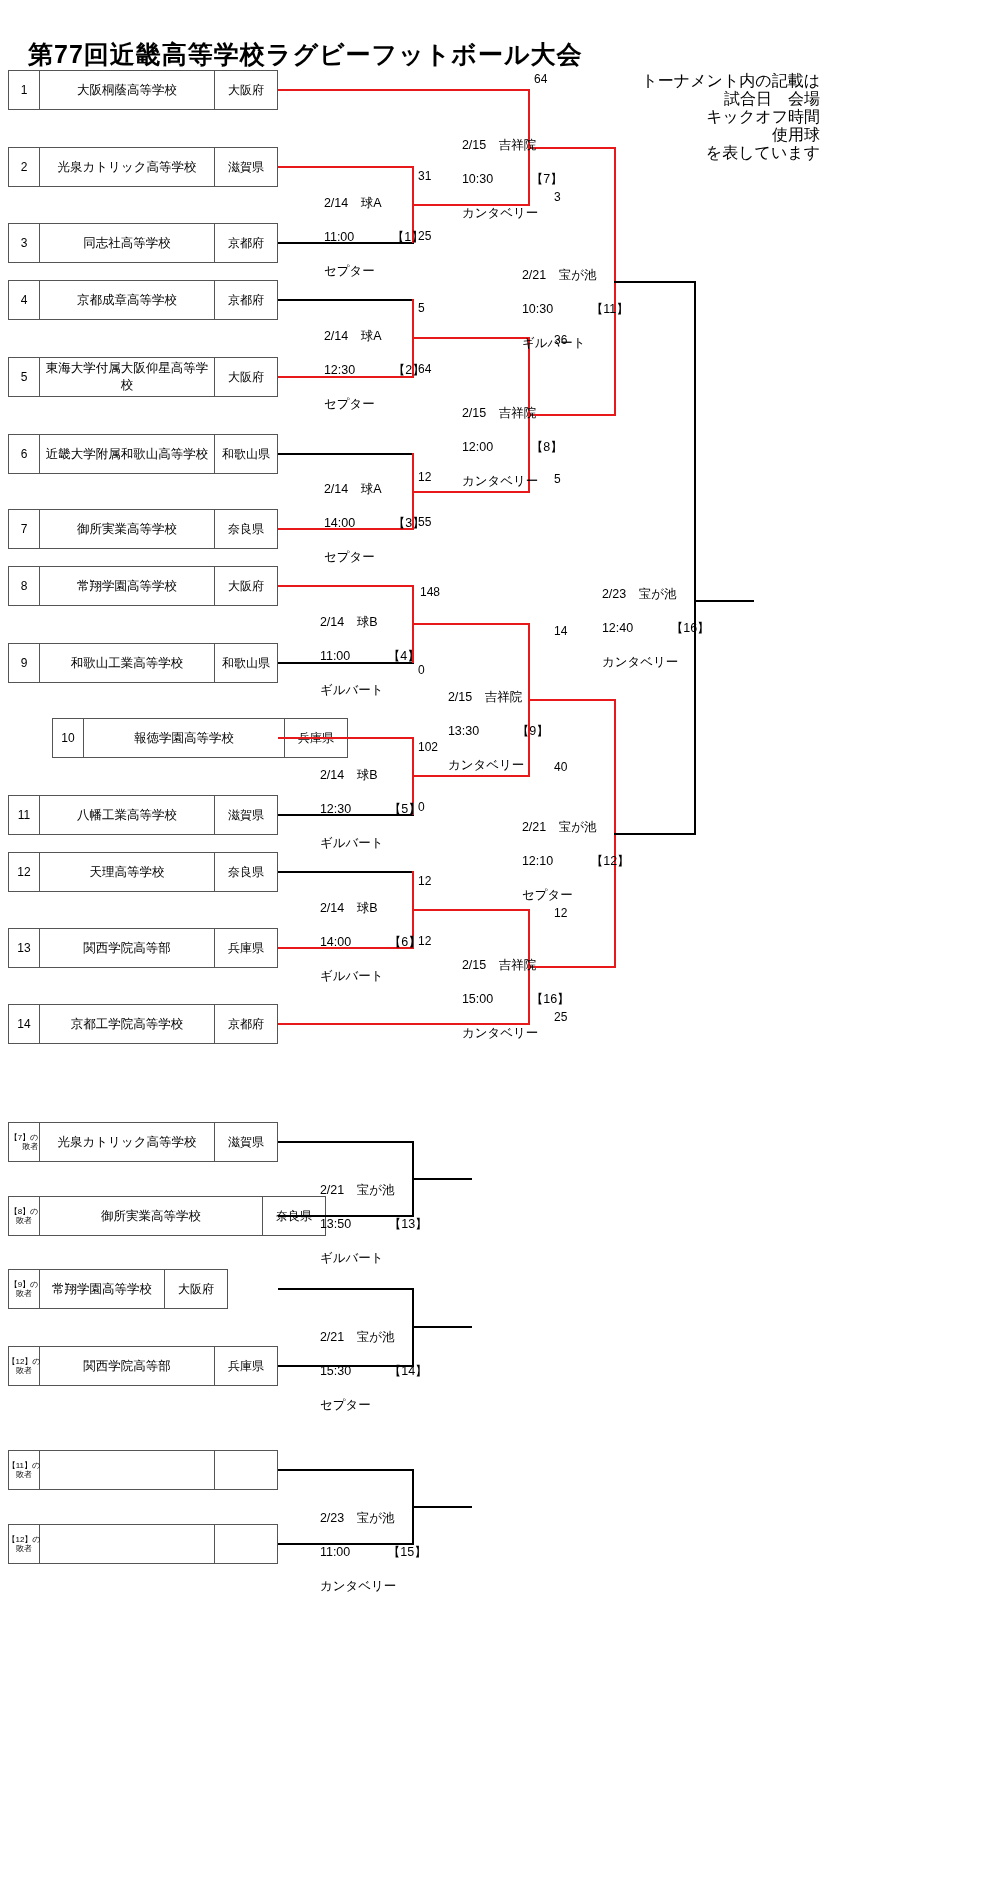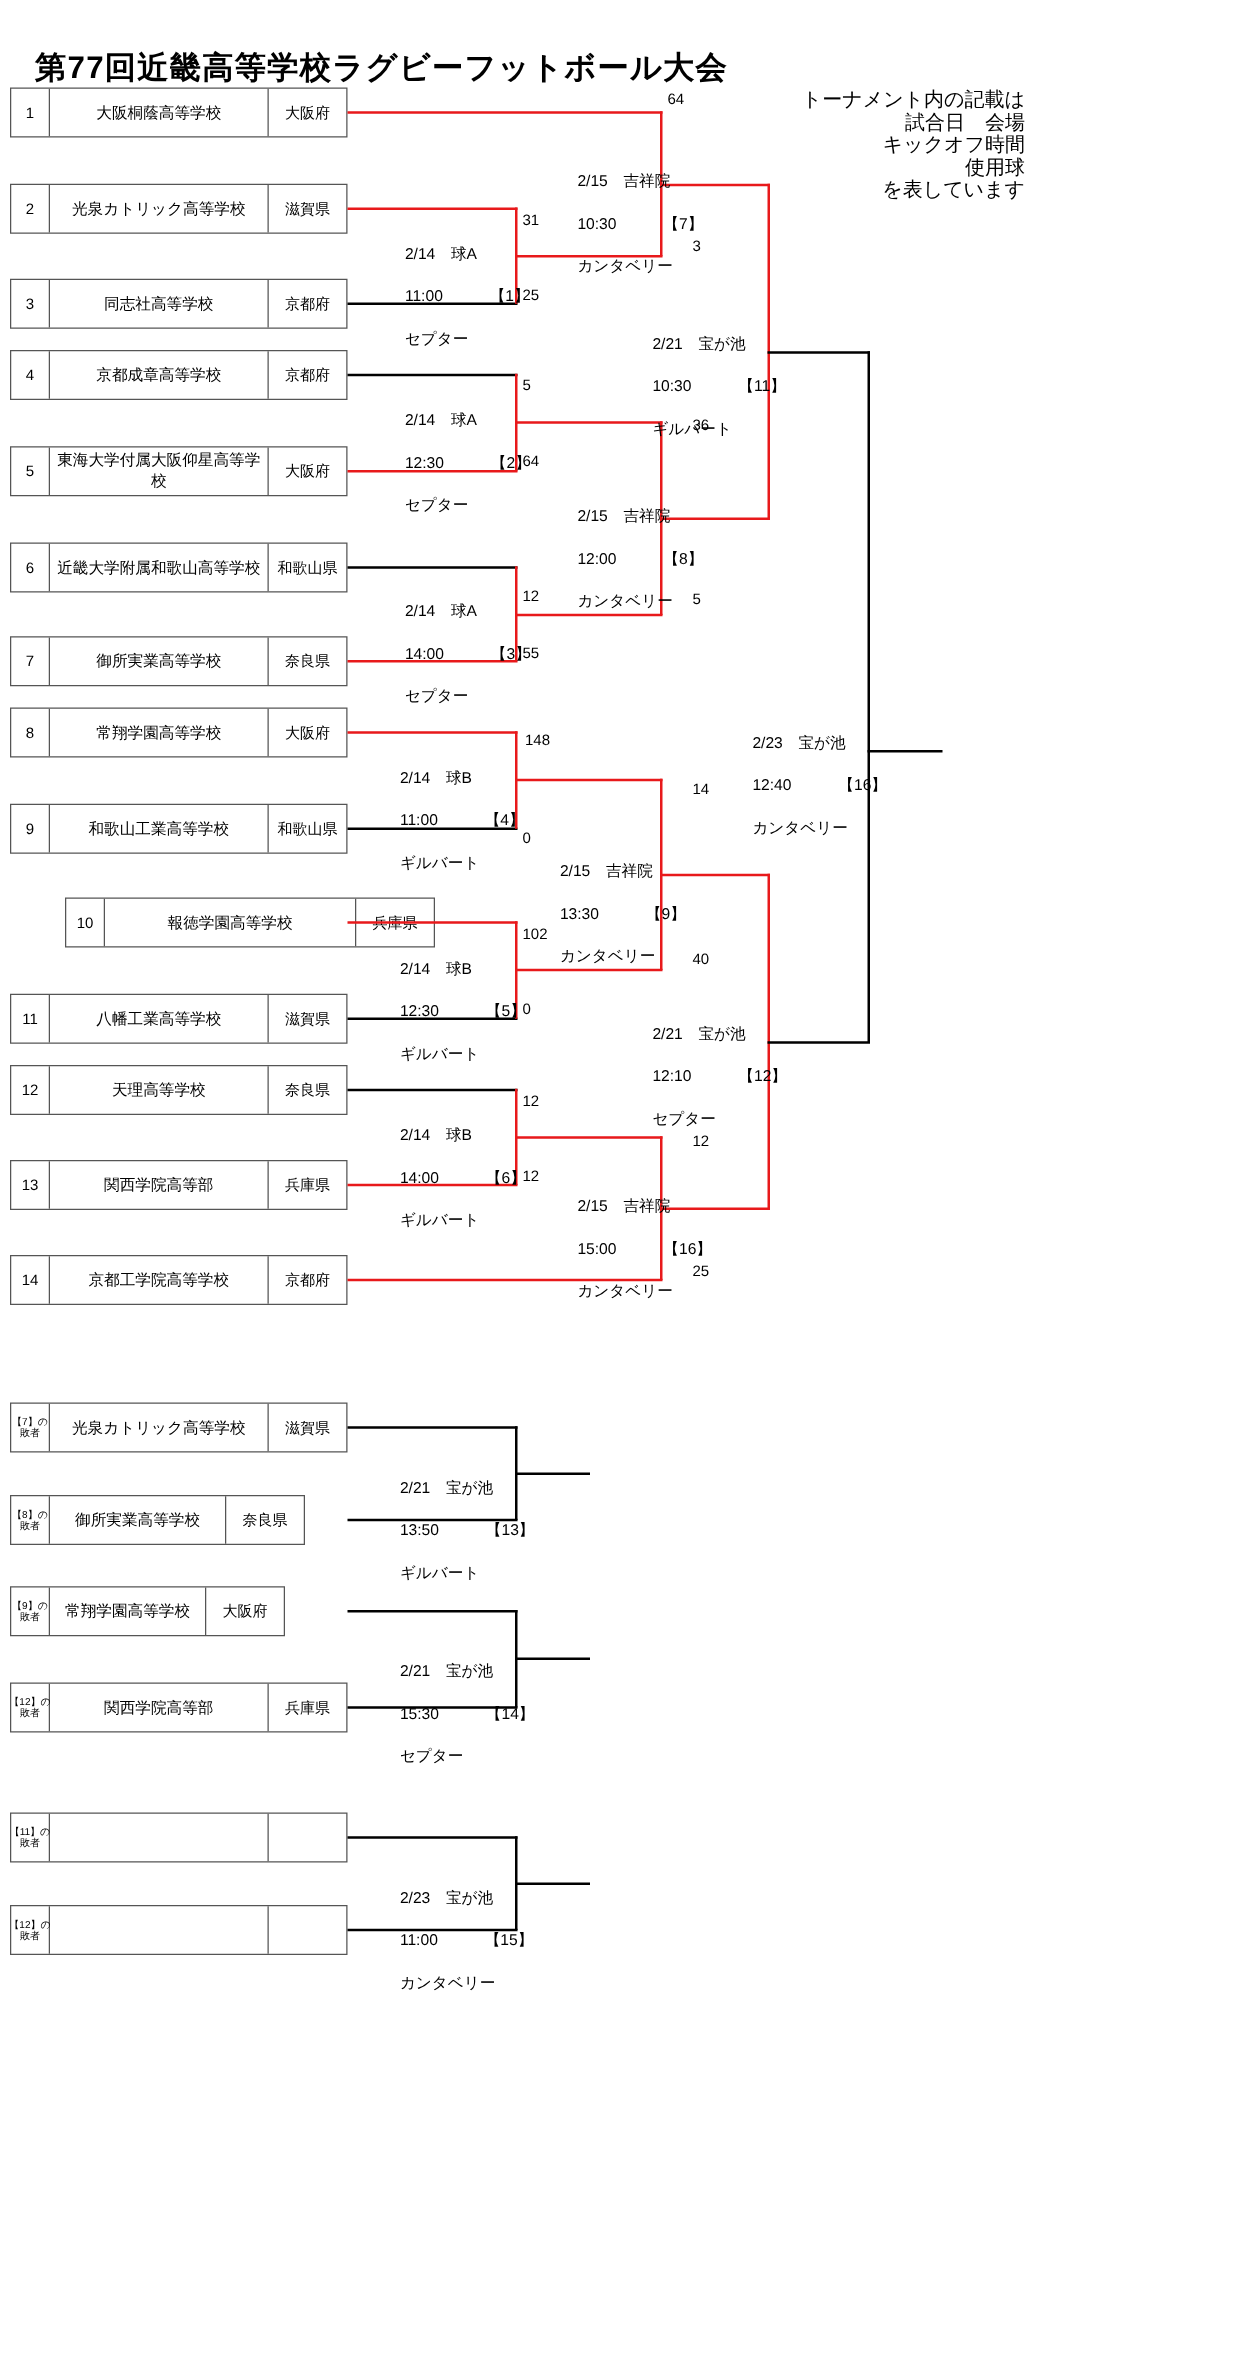--- a/index.html
+++ b/index.html
@@ -253,27 +253,27 @@
 
   <div class="mtag" style="left:588px;top:569px;">
     <span>2/23</span>　<span>宝が池</span><br>
     <span>12:40</span>　　　<span>【16】</span><br>
     <span>カンタベリー</span>
   </div>
 
 
   <div class="team" style="left:8px;top:1122px;width:270px;">
     <div class="no small">
-        <span style="white-space:pre;">【7】の
+        <span style="white-space:pre;text-align:right;">【7】の
 敗者</span>
       </div>
     <div class="nm">光泉カトリック高等学校</div>
     <div class="pf">滋賀県</div>
   </div>
-  <div class="team" style="left:8px;top:1196px;width:236px;">
+  <div class="team" style="left:8px;top:1196px;width:318px;">
     <div class="no small">
         <span style="white-space:pre;">【8】の
 敗者</span>
       </div>
     <div class="nm">御所実業高等学校</div>
     <div class="pf">奈良県</div>
   </div>
   <div class="ln hl abs" style="left:278px;top:1141px;width:136px;"></div>
   <div class="ln hl abs" style="left:278px;top:1215px;width:136px;"></div>
   <div class="ln vl abs" style="left:412px;top:1141px;height:75px;"></div>

